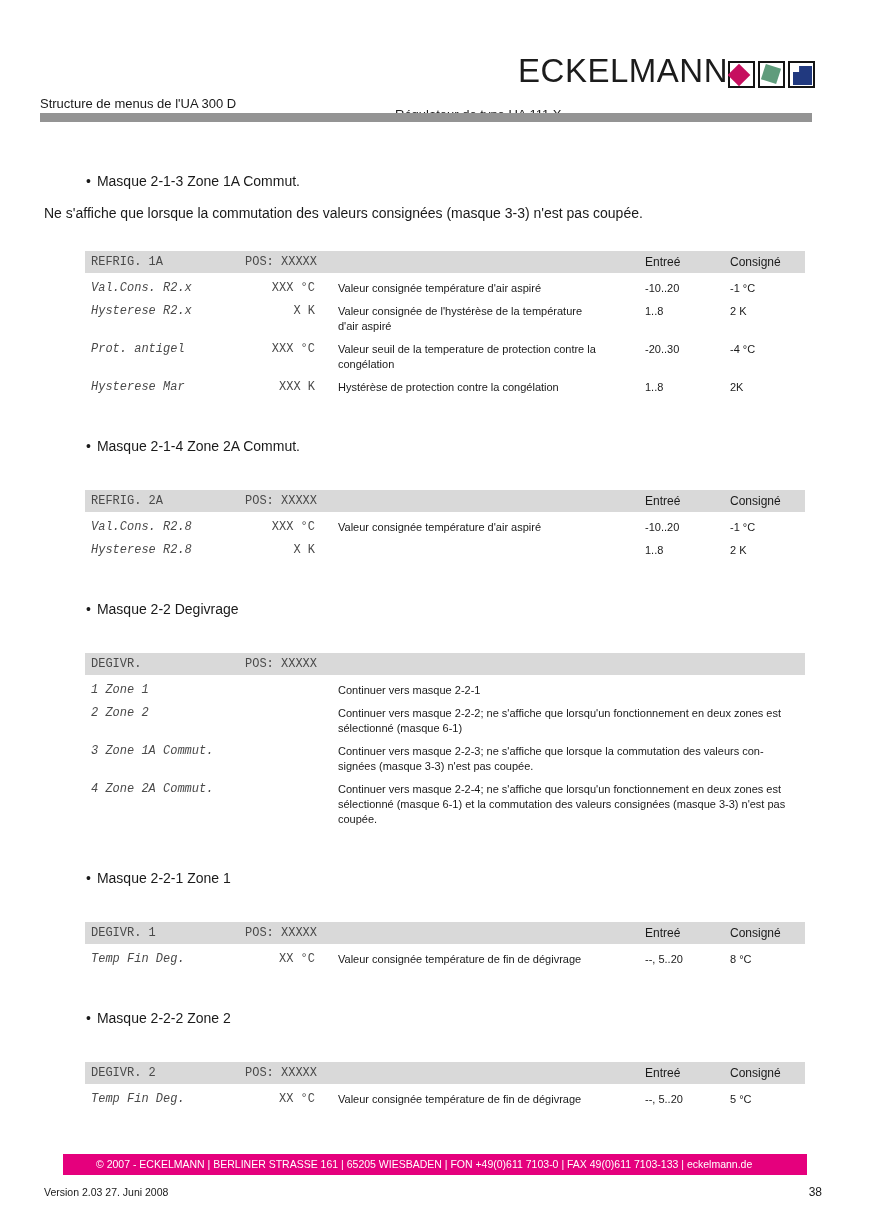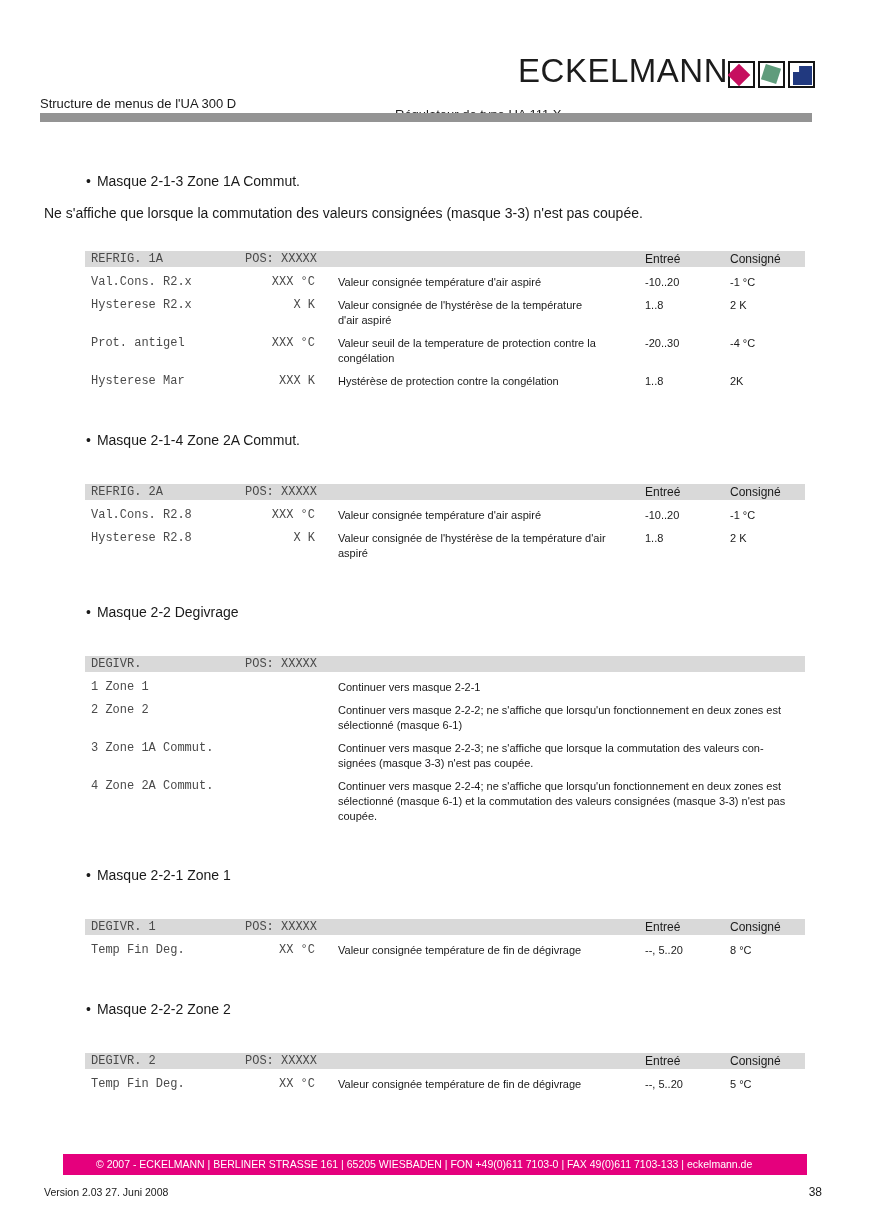--- a/index.html
+++ b/index.html
@@ -23,28 +23,28 @@
   .rule{position:absolute;top:113px;left:40px;width:772px;height:9px;background:#949494;}
   
   #content{position:absolute;top:136px;left:0;right:0;}
   .bullet{margin:36px 0 0 86px;font-size:14px;line-height:19px;}
   .b-dot{margin-right:6px;}
   .para{margin:13px 58px 0 44px;font-size:14px;line-height:19px;white-space:pre-line;}
   
   .tbl{width:720px;margin:28px 0 0 85px;padding-bottom:6px;}
   .bullet + .tbl{margin-top:34px;}
   .tbl-head,.tbl-row{display:grid;grid-template-columns:160px 70px 23px 1fr 85px 75px;}
-  .tbl-head{background:#d9d9d9;height:16px;align-items:center;font-size:12px;}
+  .tbl-head{background:#d9d9d9;height:22px;align-items:center;font-size:12px;}
   .c-name{grid-column:1;padding-left:6px;}
   .c-pos{grid-column:2 / span 3;}
   .c-entree{grid-column:5;}
   .c-consigne{grid-column:6;}
   .mono{font-family:"Liberation Mono","DejaVu Sans Mono",monospace;color:#4a4a4a;font-size:12px;line-height:15px;}
   .tbl-row{padding-top:8px;align-items:start;font-size:11px;line-height:15px;}
-  .c-param{grid-column:1;padding-left:6px;}
+  .c-param{grid-column:1;padding-left:6px;font-style:italic;}
   .c-unit{grid-column:2;text-align:right;}
   .c-desc{grid-column:4;white-space:pre-line;padding-right:10px;}
   .c-desc.wide{grid-column:4 / -1;padding-right:0;}
   
   .footer-bar{position:absolute;top:1154px;left:63px;width:744px;height:21px;box-sizing:border-box;
     background:#e5007d;color:#ffffff;font-size:10.5px;line-height:21px;padding-left:33px;
     white-space:nowrap;overflow:hidden;}
   .footer-meta{position:absolute;top:1185px;left:44px;right:48px;display:flex;
     justify-content:space-between;align-items:baseline;}
   .version{font-size:10.5px;}
@@ -128,22 +128,20 @@
         <div class="tbl-row">
     <span class="c-param mono">Val.Cons. R2.8</span>
     <span class="c-unit mono">XXX °C</span>
     <span class="c-desc">Valeur consignée température d'air aspiré</span>
     <span class="c-entree r-entree">-10..20</span>
     <span class="c-consigne r-consigne">-1 °C</span>
   </div>
         <div class="tbl-row">
     <span class="c-param mono">Hysterese R2.8</span>
     <span class="c-unit mono">X K</span>
-    <span class="c-desc">Valeur consignée de l'hystérèse de la température d'air
-aspiré</span>
     <span class="c-entree r-entree">1..8</span>
     <span class="c-consigne r-consigne">2 K</span>
   </div>
       </div>
   </div>
     <div class="bullet"><span class="b-dot">•</span><span class="b-text">Masque 2-2 Degivrage</span></div>
     <div class="tbl">
     <div class="tbl-head">
       <span class="c-name mono">DEGIVR.</span>
       <span class="c-pos mono">POS: XXXXX</span>

